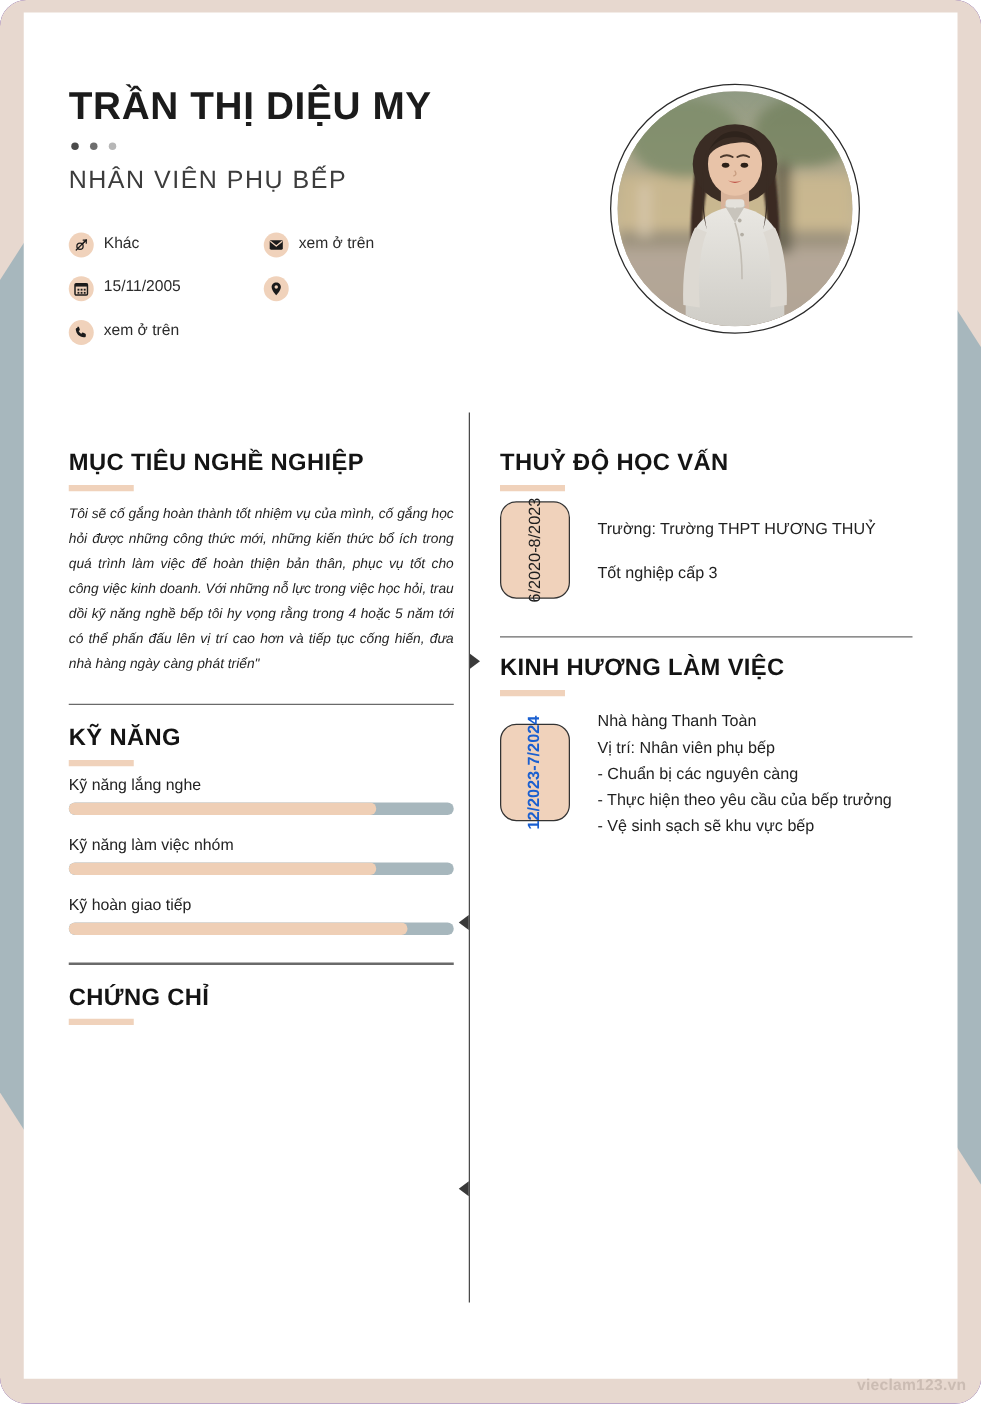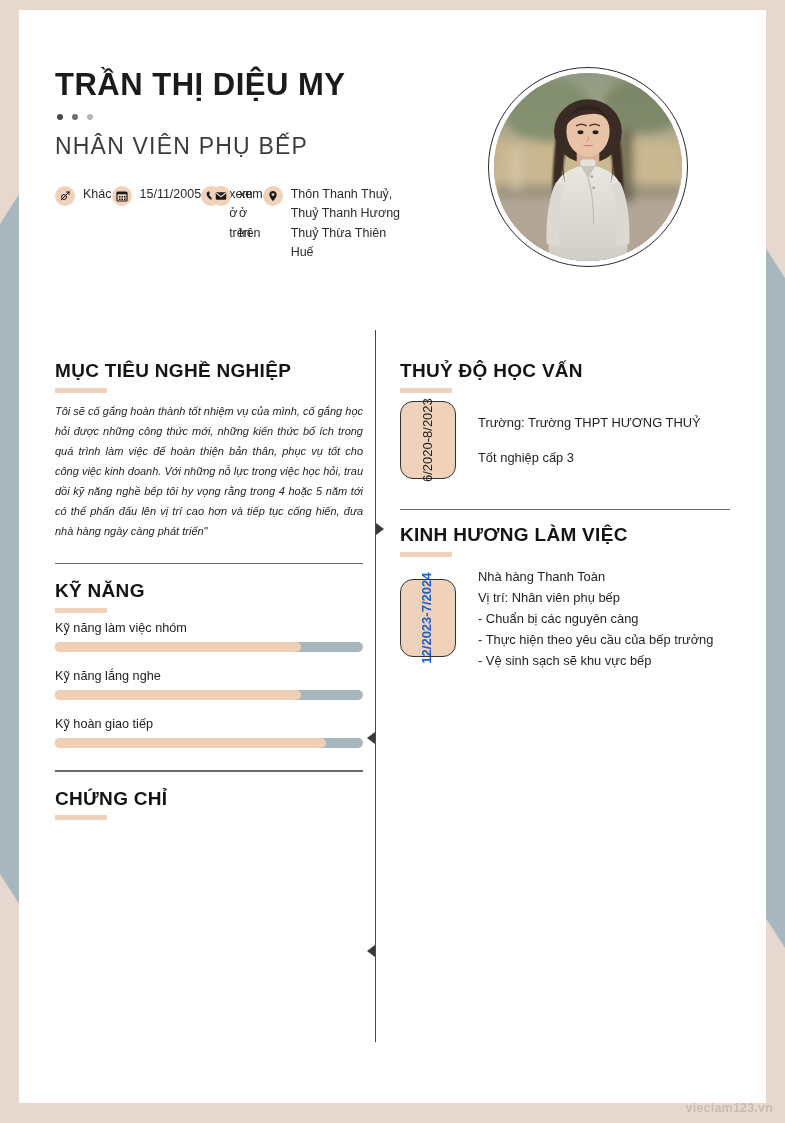--- a/index.html
+++ b/index.html
@@ -10,20 +10,21 @@
     font-family: "Liberation Sans", sans-serif;
     background: #ffffff;
   }
 
   .page {
     position: relative;
     width: 785px;
     height: 1123px;
     overflow: hidden;
     background: #4c1d95;
+    border-radius: 21px;
   }
 
   
   .bg-beige {
     position: absolute;
     left: 0; top: 0;
     width: 785px; height: 1123px;
     background: #e7d8cf;
   }
   .bg-white-frame {
@@ -85,31 +86,31 @@
     width: 6px; height: 6px;
     border-radius: 50%;
     background: #4a4a4a;
   }
   .dots i:nth-child(2) { background: #6e6e6e; }
   .dots i:nth-child(3) { background: #b7b7b7; }
 
   .job-title {
     position: absolute;
     left: 22px; top: 103px;
-    font-size: 23px;
+    font-size: 20px;
     letter-spacing: 1.2px;
     color: #3c3c3c;
     white-space: nowrap;
   }
 
   
   .contact-col {
     position: absolute;
     display: flex;
-    flex-direction: row;
+    flex-direction: column;
   }
   .contact-col.left  { left: 22px;  top: 155px; width: 150px; }
   .contact-col.right { left: 178px; top: 155px; width: 200px; }
 
   .contact-row {
     display: flex;
     align-items: flex-start;
     margin-bottom: 13px;
     min-height: 22px;
   }
@@ -359,21 +360,20 @@
           <span class="contact-txt">xem ở trên</span>
         </div>
 
         <div class="contact-row">
           <span class="ci">
             <svg width="12" height="12" viewBox="0 0 24 24" fill="#1b1b1b">
               <path d="M12 1.8c-4.1 0-7.4 3.3-7.4 7.4 0 5.6 7.4 13.3 7.4 13.3s7.4-7.7 7.4-13.3c0-4.1-3.3-7.4-7.4-7.4z"></path>
               <circle cx="12" cy="9.2" r="2.8" fill="#f0d2bb"></circle>
             </svg>
           </span>
-          <span class="contact-txt">Thôn Thanh Thuỷ, Thuỷ Thanh Hương Thuỷ Thừa Thiên Huế</span>
         </div>
       </div>
 
       <div class="photo-wrap">
         <div class="photo">
           <svg viewBox="0 0 200 200" preserveAspectRatio="xMidYMid slice">
             <defs>
               <linearGradient id="bgG" x1="0" y1="0" x2="0" y2="1">
                 <stop offset="0%" stop-color="#8f9a83"></stop>
                 <stop offset="38%" stop-color="#b5ab8e"></stop>
@@ -455,28 +455,28 @@
         <p class="objective">Tôi sẽ cố gắng hoàn thành tốt nhiệm vụ của mình, cố gắng học hỏi được những công thức mới, những kiến thức bổ ích trong quá trình làm việc để hoàn thiện bản thân, phục vụ tốt cho công việc kinh doanh. Với những nỗ lực trong việc học hỏi, trau dồi kỹ năng nghề bếp tôi hy vọng rằng trong 4 hoặc 5 năm tới có thể phấn đấu lên vị trí cao hơn và tiếp tục cống hiến, đưa nhà hàng ngày càng phát triển"</p>
       </section>
 
       <div class="hdivider"></div>
 
       <section>
         <h2 class="sec-title">KỸ NĂNG</h2>
         <div class="sec-underline"></div>
 
         <div class="skill">
-          <div class="skill-label">Kỹ năng làm việc nhóm</div>
+          <div class="skill-label">Kỹ năng lắng nghe</div>
           <div class="skill-track">
             <div class="skill-fill" style="width: 80%;"></div>
           </div>
         </div>
 
         <div class="skill">
-          <div class="skill-label">Kỹ năng lắng nghe</div>
+          <div class="skill-label">Kỹ năng làm việc nhóm</div>
           <div class="skill-track">
             <div class="skill-fill" style="width: 80%;"></div>
           </div>
         </div>
 
         <div class="skill">
           <div class="skill-label">Kỹ hoàn giao tiếp</div>
           <div class="skill-track">
             <div class="skill-fill" style="width: 88%;"></div>
           </div>

